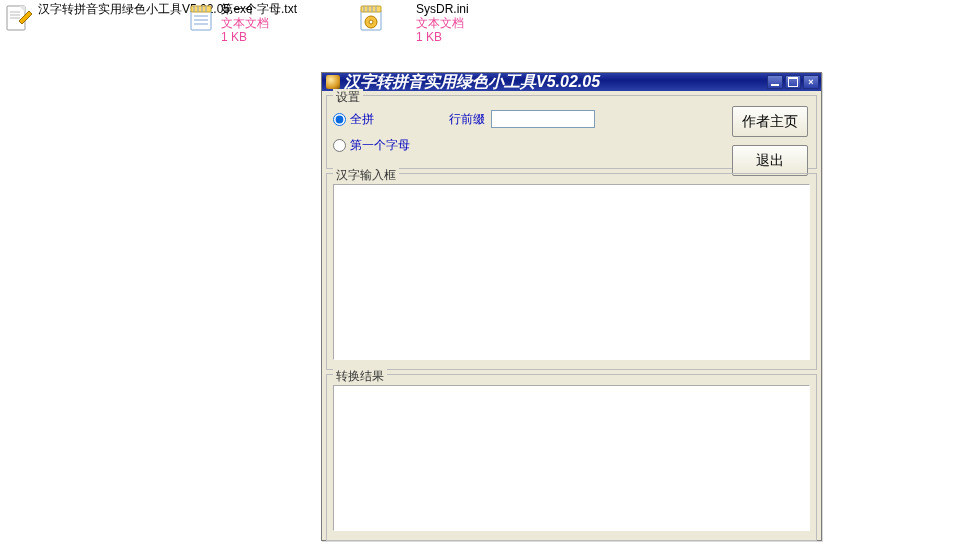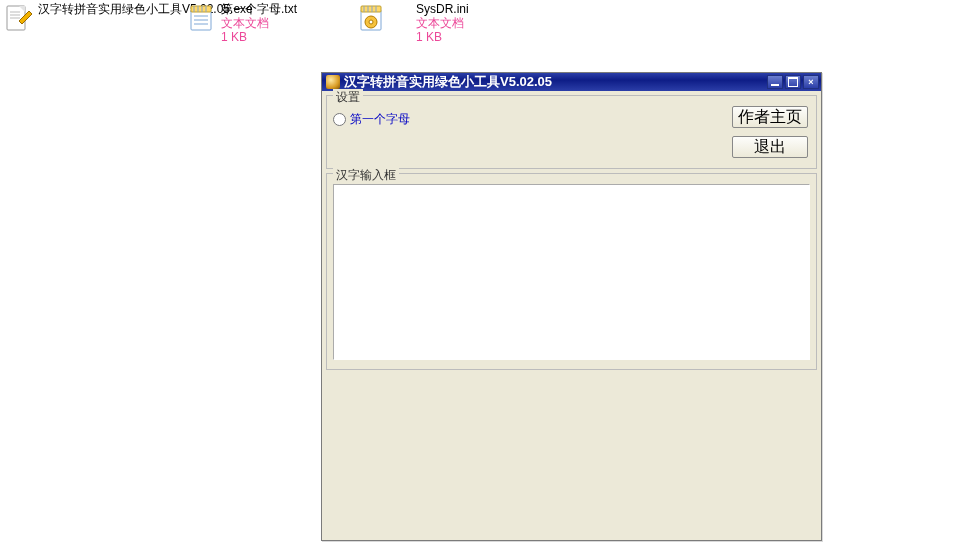--- a/index.html
+++ b/index.html
@@ -49,22 +49,22 @@
     align-items: center;
     padding: 0 2px 0 4px;
     gap: 4px;
   }
   .titlebar .wicon {
     width: 14px; height: 14px; border-radius: 2px;
     background: radial-gradient(circle at 35% 35%, #ffe9a3, #d99c25 60%, #835500);
     flex: none;
   }
   .titlebar .wtitle {
-    color: #fff; font-weight: bold; font-size: 13px;
-    flex: 1; white-space: nowrap; overflow: hidden;
+    color: #fff; font-weight: bold; font-size: 16px;
+    flex: 1; white-space: nowrap; overflow: hidden; font-style: italic;
   }
   .titlebar .btns { display: flex; gap: 2px; }
   .titlebar .tbtn {
     width: 16px; height: 14px;
     background: linear-gradient(#6c7ecf, #2b3ea8);
     border: 1px solid #203080;
     display: flex; align-items: center; justify-content: center;
     color: #fff; font-size: 9px; font-family: Tahoma, sans-serif;
   }
   .tbtn.min::after { content: ""; width: 8px; height: 2px; background: #fff; margin-top: 6px; }
@@ -110,25 +110,25 @@
     width: 104px; height: 18px;
     border: 1px solid #7f9db9;
     padding: 0 2px; font-size: 12px;
     background: #fff;
   }
   .btn-col {
     position: absolute; right: 8px; top: 10px;
     display: flex; flex-direction: column; gap: 8px;
   }
   .winbtn {
-    width: 76px; height: 22px;
+    width: 76px; height: 31px;
     background: linear-gradient(#fdfdfb, #ece9d8);
     border: 1px solid #888;
     border-radius: 2px;
-    font-size: 16px;
+    font-size: 14px;
     color: #000;
     cursor: default;
     padding: 0;
   }
 
   .textarea-group {
     flex: 0 0 auto;
   }
   .tbox {
     width: 100%;
@@ -215,33 +215,47 @@
       <div class="tbtn max"></div>
       <div class="tbtn close">×</div>
     </div>
   </div>
 
   <div class="client">
 
     <div class="group settings">
       <div class="legend">设置</div>
 
+      <div class="row">
+        <label class="radio-wrap">
+          <input type="radio" name="mode" checked="" style="">
+          <span>全拼</span>
+        </label>
+        <div class="pair">
+          <label>行前缀</label>
+          <input type="text" value="" style="">
+        </div>
+      </div>
 
       <div class="row">
         <label class="radio-wrap">
           <input type="radio" name="mode" style="">
           <span>第一个字母</span>
         </label>
       </div>
 
       <div class="btn-col">
         <button class="winbtn">作者主页</button>
         <button class="winbtn">退出</button>
       </div>
     </div>
 
     <div class="group textarea-group">
       <div class="legend">汉字输入框</div>
       <textarea id="box1" class="tbox" style=""></textarea>
     </div>
 
+    <div class="group textarea-group">
+      <div class="legend">转换结果</div>
+      <textarea id="box2" class="tbox" style=""></textarea>
+    </div>
   </div>
 </div>
 
 </body></html>

